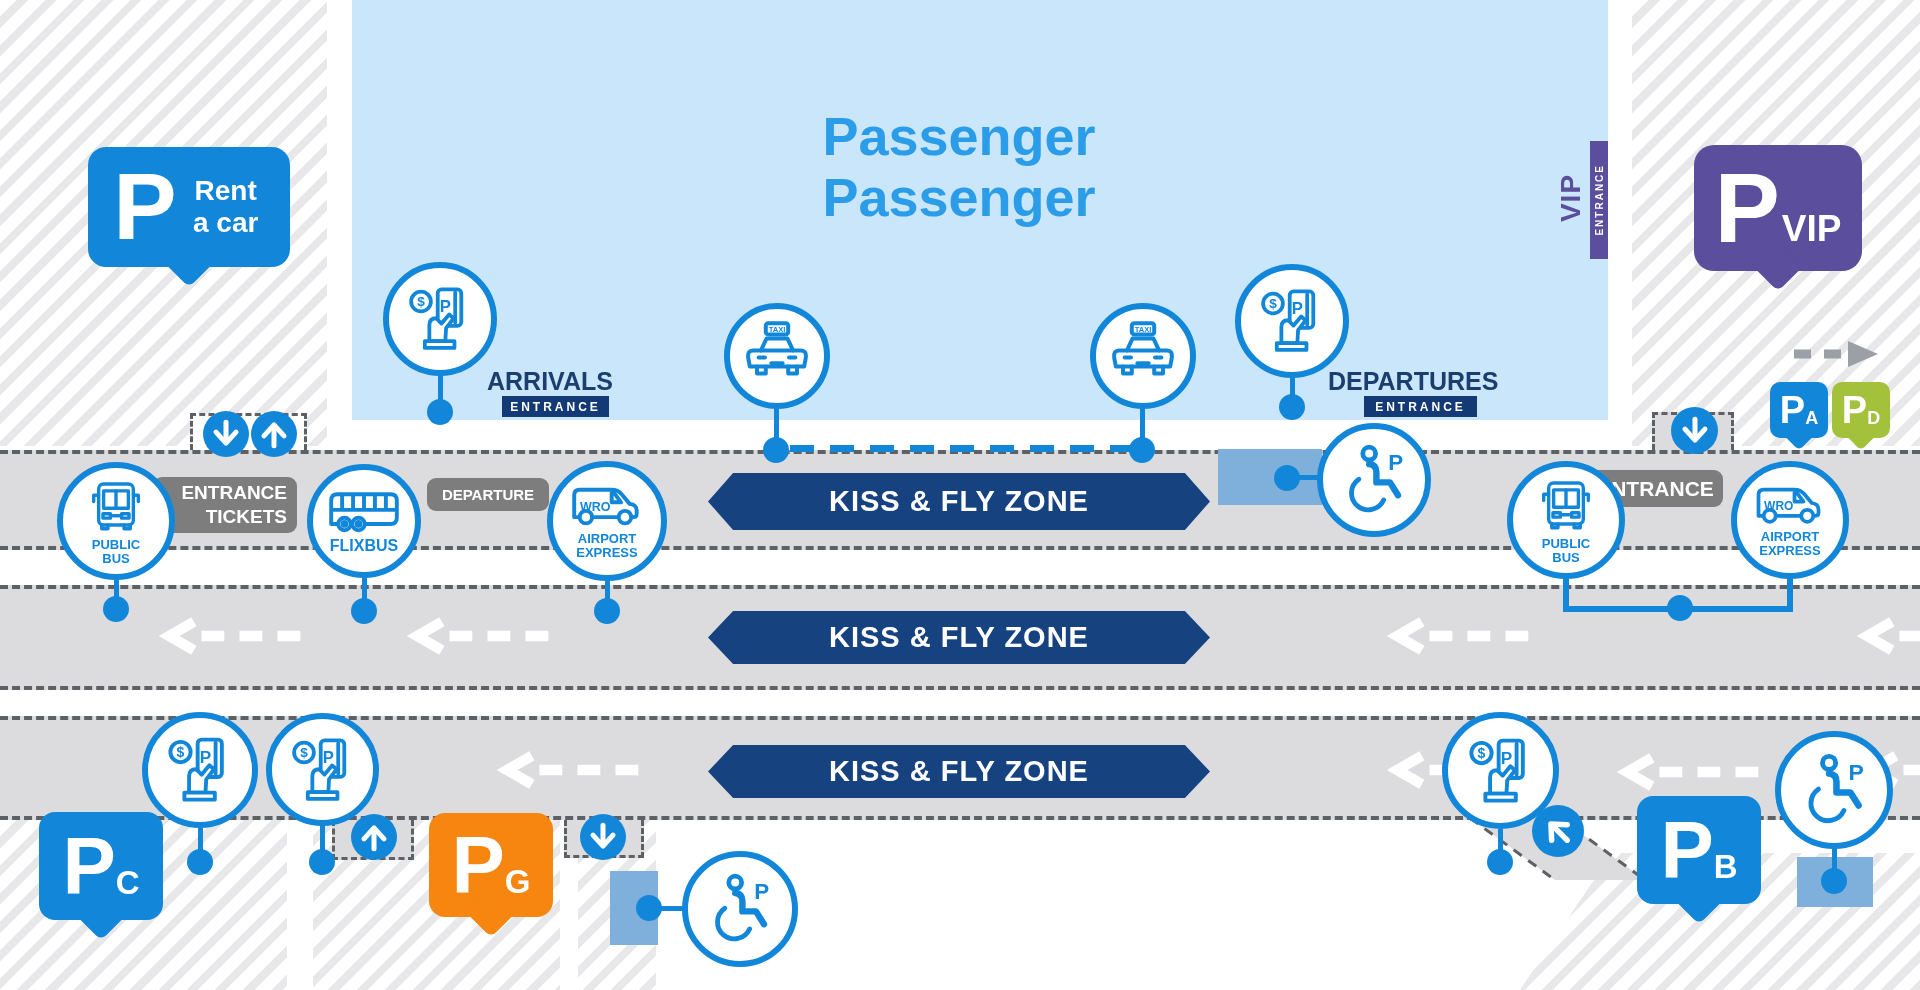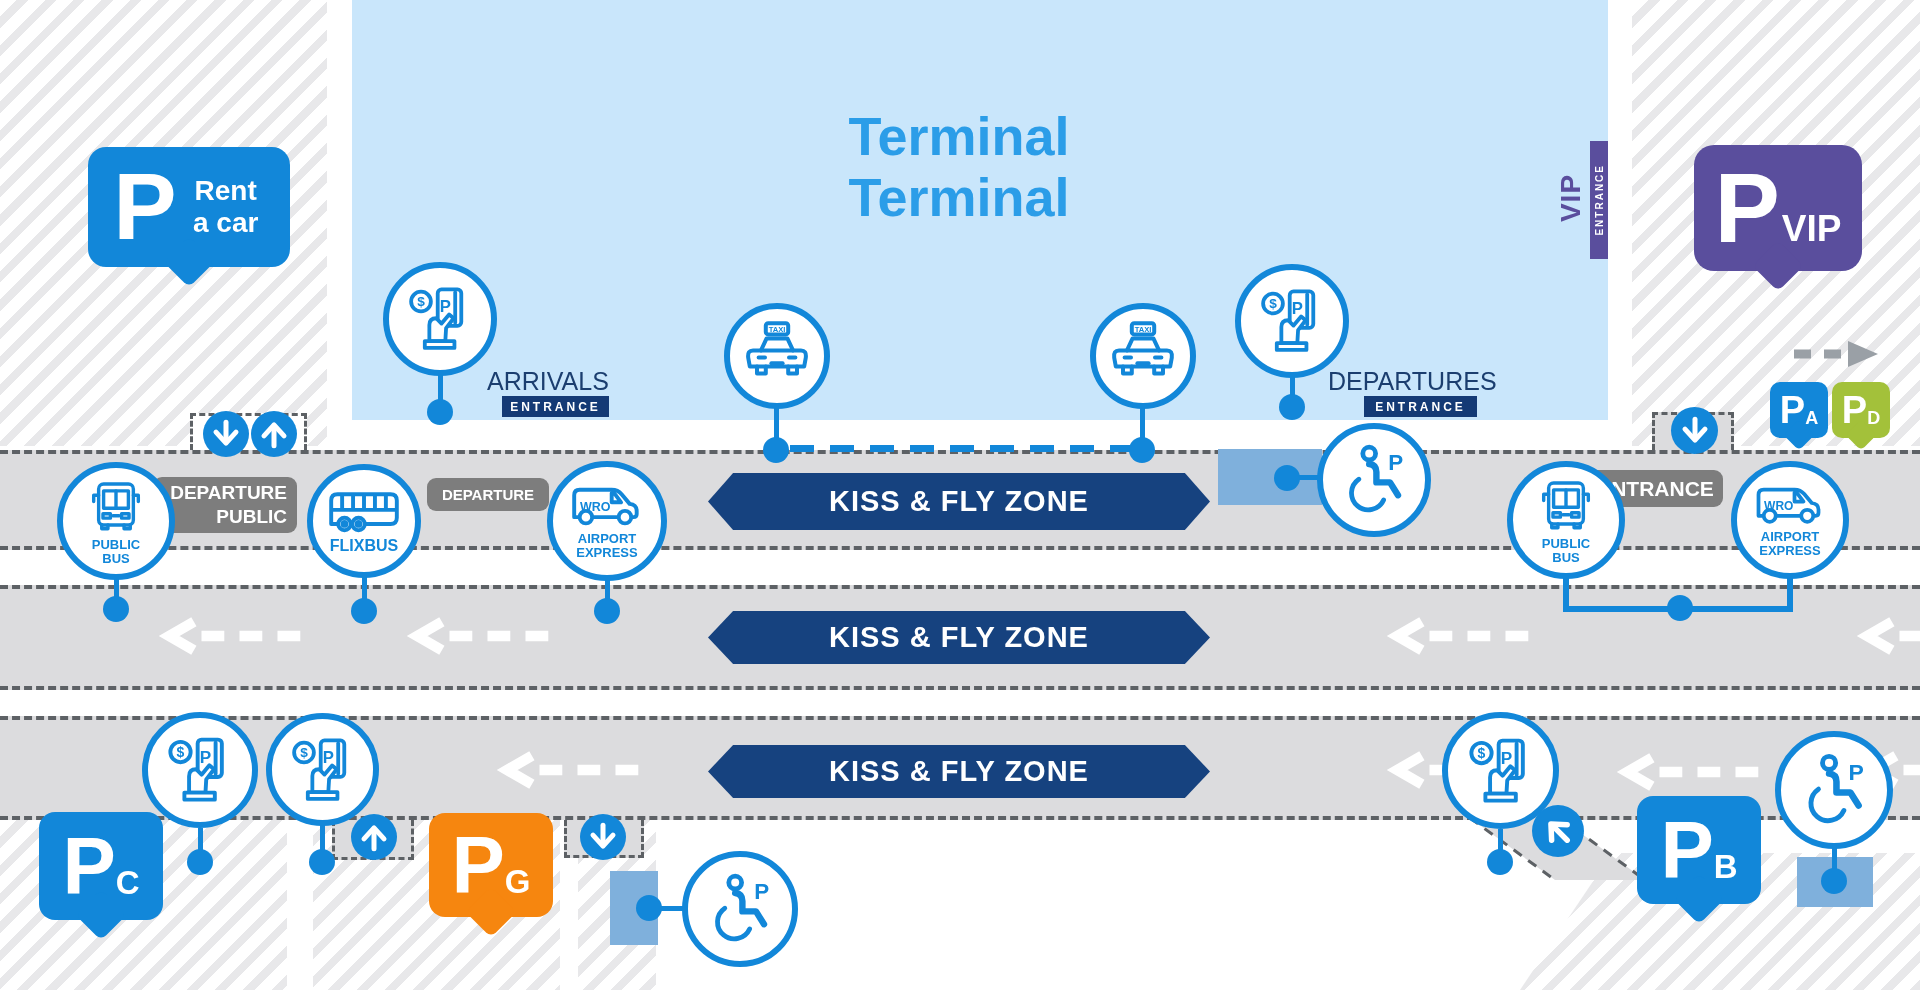--- a/index.html
+++ b/index.html
@@ -6,21 +6,21 @@
   .stage{position:relative;width:1920px;height:990px;overflow:hidden;background:#fff;}
   .abs{position:absolute;}
   .hatch{background:repeating-linear-gradient(135deg,#ffffff 0 12px,#e8e8ea 12px 20px);}
   .road{position:absolute;left:0;width:1920px;background:#dcdcde;border-top:4px dashed #5d6165;border-bottom:4px dashed #5d6165;box-sizing:border-box;}
   .stub{position:absolute;box-sizing:border-box;border:3px dashed #5d6165;}
   .icon-circle{position:absolute;background:#fff;border:6px solid #1287d9;border-radius:50%;box-sizing:border-box;display:flex;flex-direction:column;align-items:center;justify-content:center;}
   .iclabel{color:#1287d9;font-weight:bold;text-align:center;line-height:1.05;}
   .ribbon{position:absolute;background:#16427f;color:#fff;font-weight:bold;display:flex;align-items:center;justify-content:center;clip-path:polygon(0 50%,5% 0,95% 0,100% 50%,95% 100%,5% 100%);font-size:29px;letter-spacing:1px;}
   .badge-gray{position:absolute;background:#7d7d7d;color:#fff;font-weight:bold;border-radius:9px;box-sizing:border-box;}
   .entrance-badge{position:absolute;background:#143a75;color:#fff;font-weight:bold;font-size:12px;letter-spacing:3px;display:flex;align-items:center;justify-content:center;}
-  .navy-title{position:absolute;color:#1b3e6f;font-weight:normal;font-size:25px;white-space:nowrap;}
+  .navy-title{position:absolute;color:#1b3e6f;font-weight:bold;font-size:25px;white-space:nowrap;}
   .stem{position:absolute;background:#1287d9;}
   .dot{position:absolute;width:26px;height:26px;border-radius:50%;background:#1287d9;}
   .dot::before{content:'';position:absolute;inset:-9px;border-radius:50%;background:rgba(130,190,235,.55);z-index:-1;}
   .psign{position:absolute;color:#fff;font-weight:bold;border-radius:16px;display:flex;align-items:center;justify-content:center;z-index:5;line-height:.9;}
   .psign::after{content:'';position:absolute;width:36px;height:36px;background:inherit;bottom:-13px;left:50%;transform:translateX(-50%) rotate(45deg);border-radius:7px;z-index:-1;}
   .psign.small{border-radius:10px;}
   .psign.small::after{width:22px;height:22px;bottom:-8px;border-radius:5px;}
   .arrow-btn{position:absolute;background:#1287d9;border-radius:50%;display:flex;align-items:center;justify-content:center;}
   .cw{position:absolute;background:#7fb0dc;}
   .taxi-dash{position:absolute;height:7px;background:repeating-linear-gradient(90deg,#1287d9 0 24px,transparent 24px 40px);}
@@ -111,21 +111,21 @@
 <div class="stage">
 
   <div class="abs hatch" style="left:0;top:0;width:327px;height:446px;"></div>
   <div class="abs hatch" style="left:1632px;top:0;width:288px;height:446px;"></div>
   <div class="abs hatch" style="left:0;top:820px;width:656px;height:170px;"></div>
   <div class="abs" style="left:287px;top:820px;width:26px;height:170px;background:#fff;"></div>
   <div class="abs" style="left:560px;top:820px;width:18px;height:170px;background:#fff;"></div>
   <div class="abs hatch" style="left:1520px;top:853px;width:400px;height:137px;clip-path:polygon(23% 0,100% 0,100% 100%,0 100%);"></div>
 
   <div class="abs" style="left:352px;top:0;width:1256px;height:420px;background:#c9e6fb;"></div>
-  <div class="abs" style="left:739px;top:92px;width:440px;height:150px;display:flex;align-items:center;justify-content:center;text-align:center;font-size:54px;font-weight:bold;color:#2b9de8;line-height:1.13;">Terminal Terminal</div>
+  <div class="abs" style="left:739px;top:92px;width:440px;height:150px;display:flex;align-items:center;justify-content:center;text-align:center;font-size:54px;font-weight:bold;color:#2b9de8;line-height:1.13;">Passenger Passenger</div>
   <div class="abs" style="left:1536px;top:148px;width:70px;height:100px;display:flex;align-items:center;justify-content:center;">
     <span style="transform:rotate(-90deg);font-size:28px;font-weight:bold;color:#5a4e9d;letter-spacing:1px;">VIP</span>
   </div>
   <div class="abs" style="left:1590px;top:141px;width:18px;height:118px;background:#5a4e9d;display:flex;align-items:center;justify-content:center;">
     <span style="writing-mode:vertical-rl;transform:rotate(180deg);color:#fff;font-size:10px;font-weight:bold;letter-spacing:2px;">ENTRANCE</span>
   </div>
 
   <div class="road" style="top:450px;height:100px;"></div>
   <div class="road" style="top:585px;height:105px;"></div>
   <div class="road" style="top:716px;height:104px;"></div>
@@ -142,21 +142,21 @@
   </svg>
 
   <div class="cw" style="left:1218px;top:449px;width:104px;height:56px;"></div>
   <div class="cw" style="left:610px;top:871px;width:48px;height:74px;"></div>
   <div class="cw" style="left:1797px;top:857px;width:76px;height:50px;"></div>
 
   <div class="ribbon" style="left:708px;top:473px;width:502px;height:57px;">KISS &amp; FLY ZONE</div>
   <div class="ribbon" style="left:708px;top:611px;width:502px;height:53px;">KISS &amp; FLY ZONE</div>
   <div class="ribbon" style="left:708px;top:745px;width:502px;height:53px;">KISS &amp; FLY ZONE</div>
 
-  <div class="badge-gray" style="left:153px;top:477px;width:144px;height:56px;display:flex;align-items:center;justify-content:flex-end;text-align:right;font-size:19px;line-height:1.25;padding:2px 10px;">DEPARTURE PUBLIC</div>
+  <div class="badge-gray" style="left:153px;top:477px;width:144px;height:56px;display:flex;align-items:center;justify-content:flex-end;text-align:right;font-size:19px;line-height:1.25;padding:2px 10px;">ENTRANCE TICKETS</div>
   <div class="badge-gray" style="left:427px;top:478px;width:122px;height:33px;display:flex;align-items:center;justify-content:center;font-size:15px;">DEPARTURE</div>
   <div class="badge-gray" style="left:1588px;top:470px;width:135px;height:37px;display:flex;align-items:center;justify-content:center;font-size:21px;">ENTRANCE</div>
 
   <div class="taxi-dash" style="left:790px;top:445px;width:340px;"></div>
 
   <svg class="abs fit" style="left:150px;top:617px;" width="160" height="38">
       <use href="#sym-warrow"></use>
     </svg>
   <svg class="abs fit" style="left:398px;top:617px;" width="160" height="38">
       <use href="#sym-warrow"></use>

